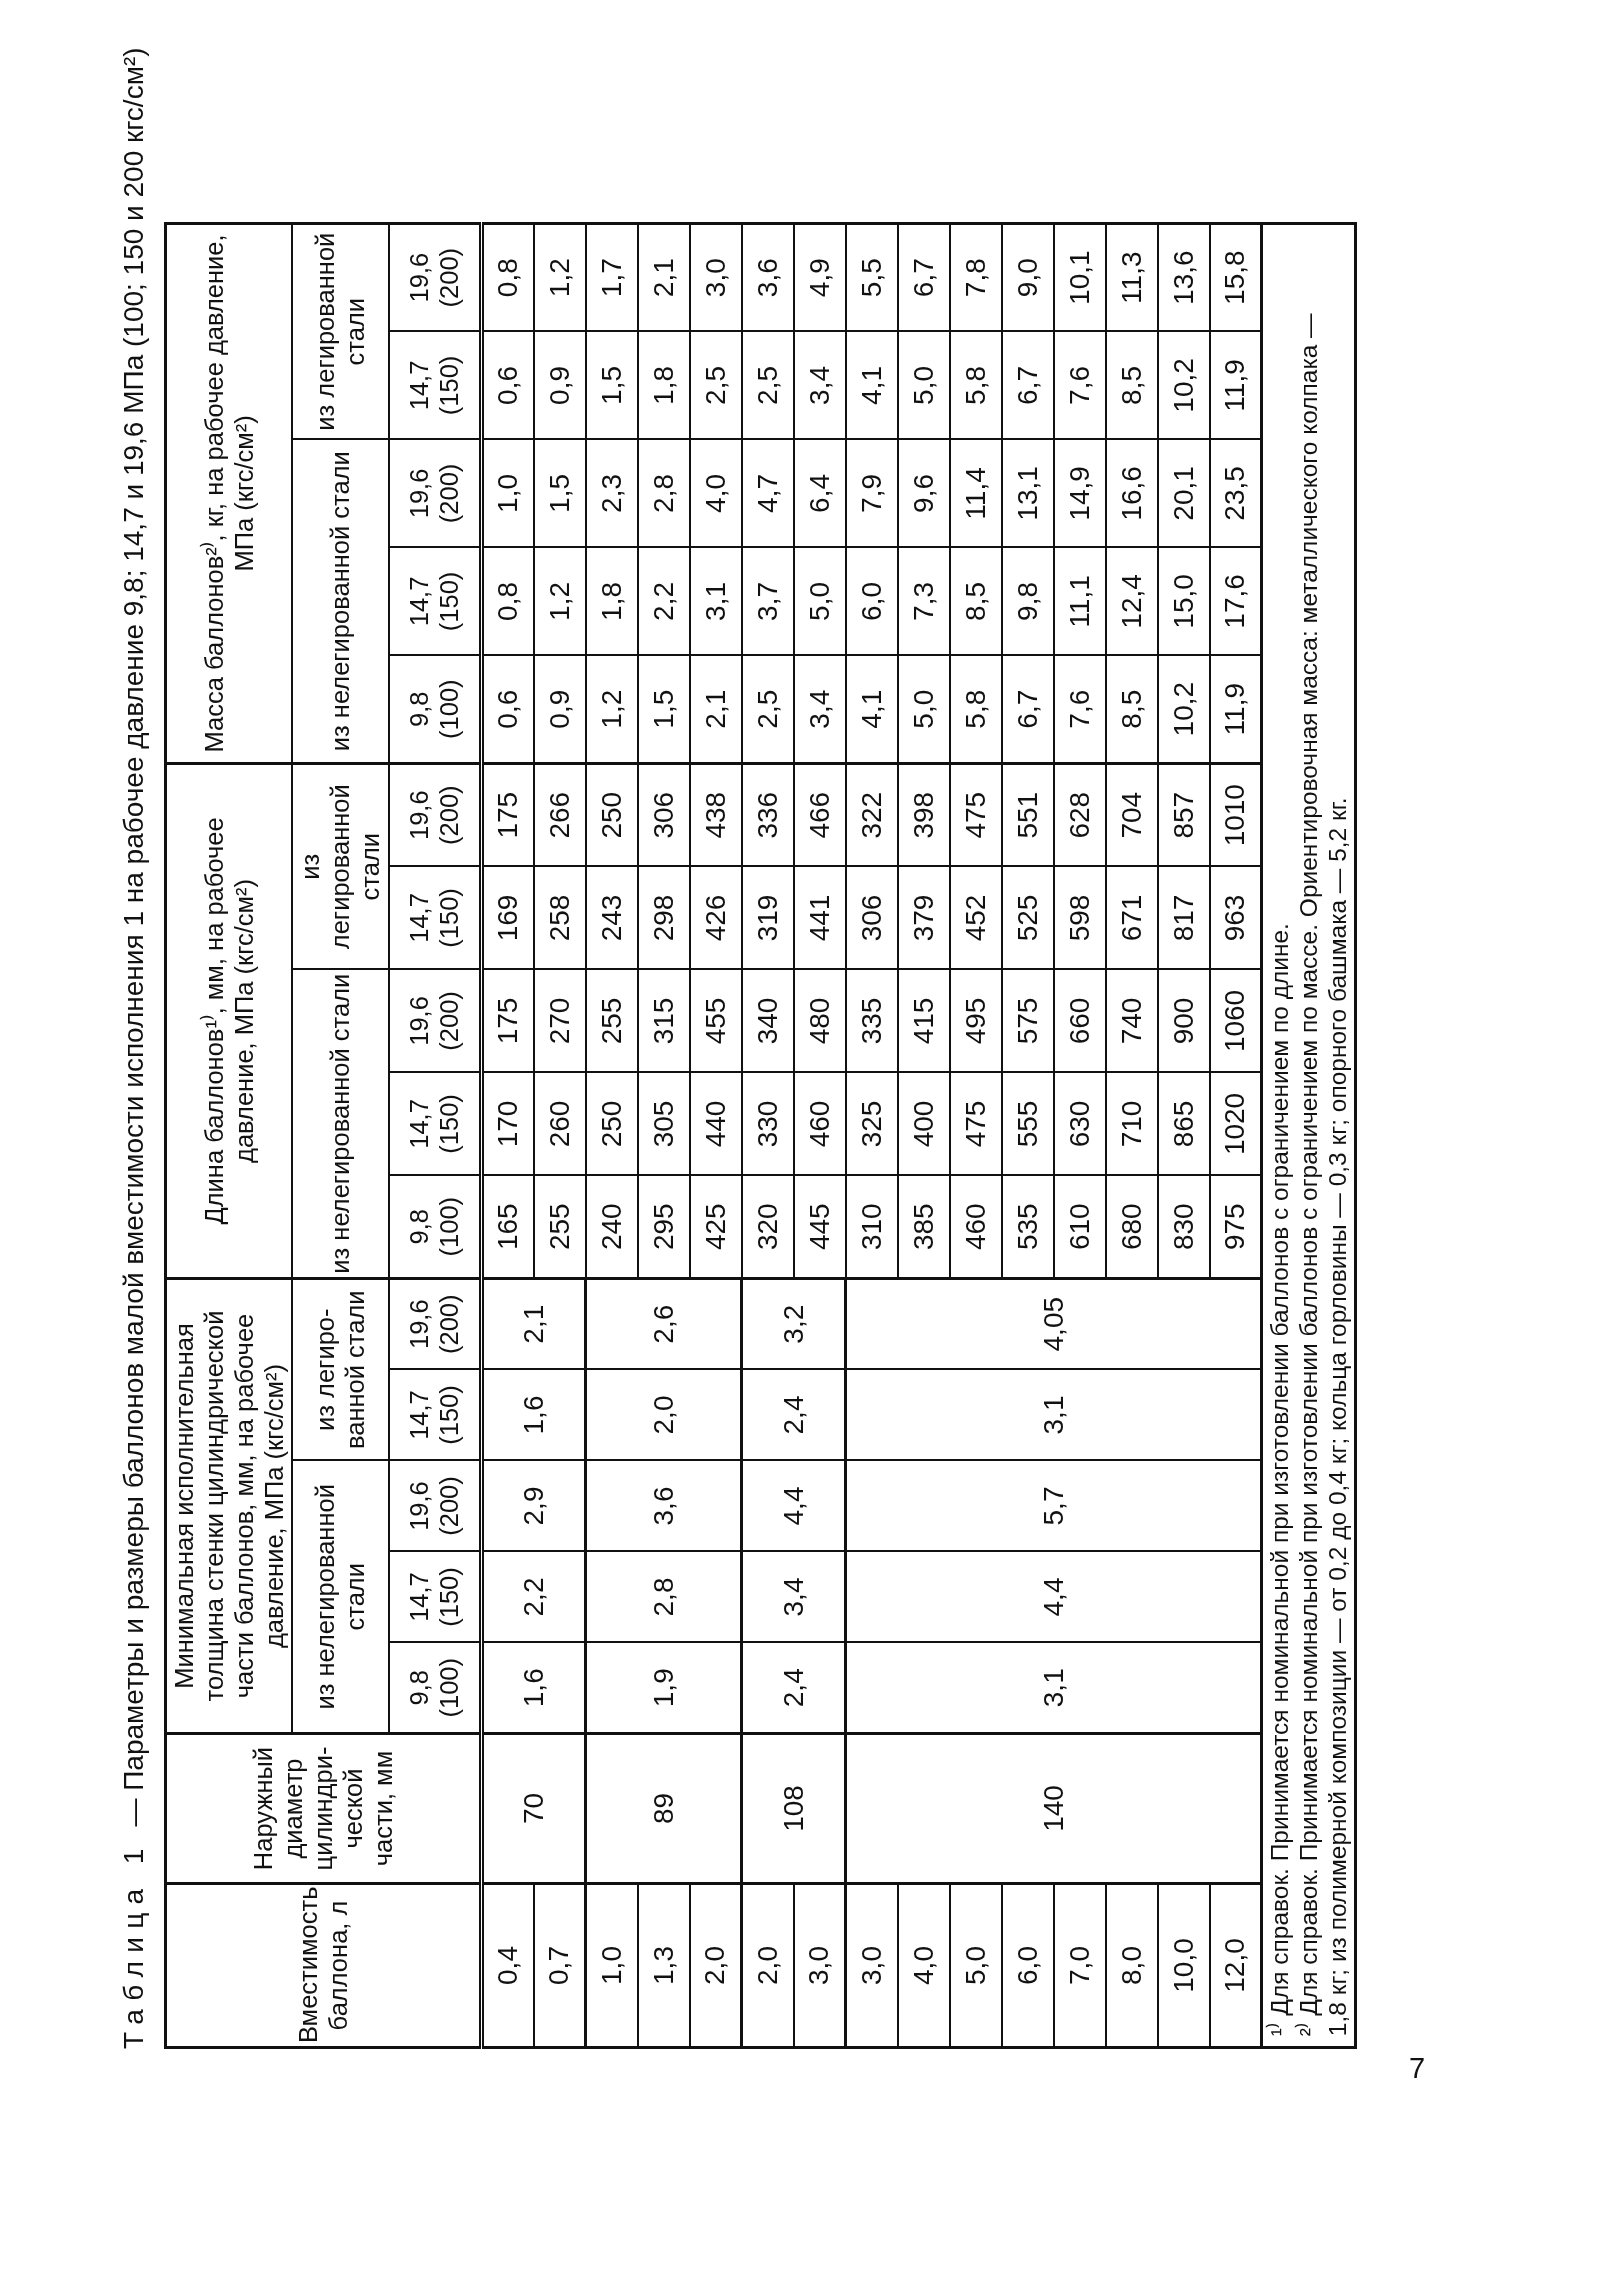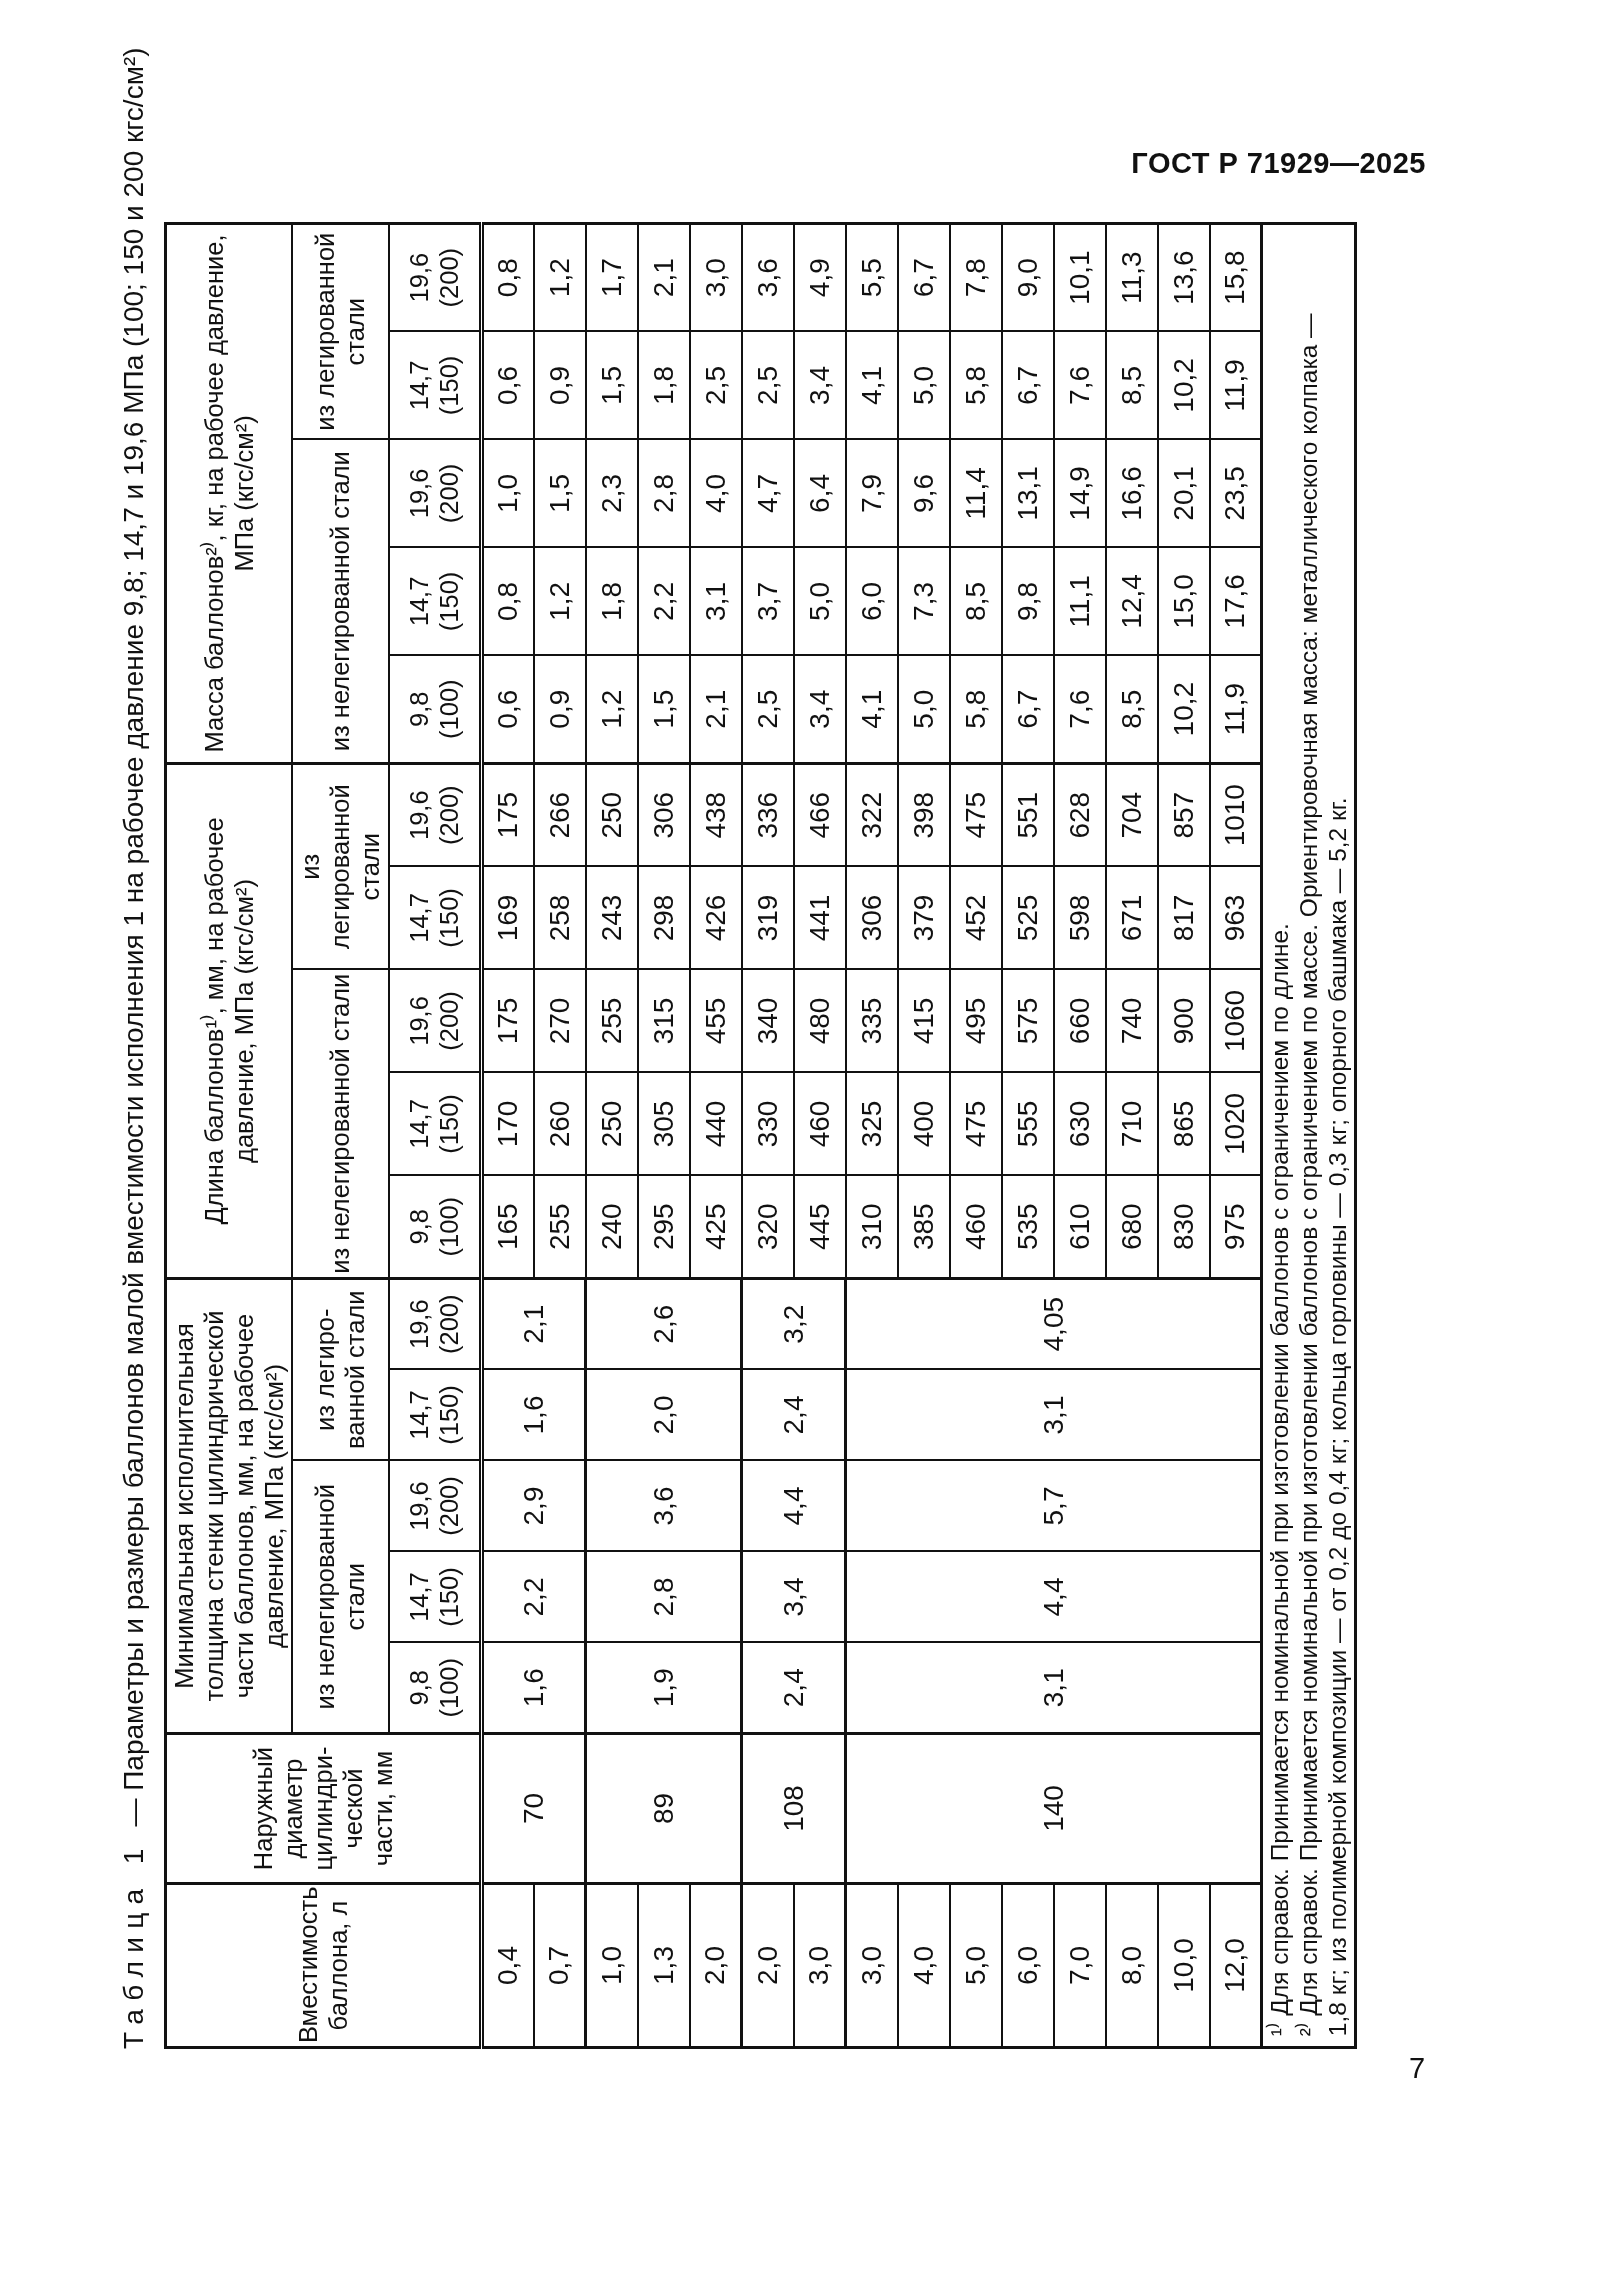--- a/index.html
+++ b/index.html
@@ -52,21 +52,20 @@
     text-align:left;vertical-align:middle;
     font-size:24.5px;line-height:29px;padding:2px 9.8px;
     border-top:3.9px solid #111;
   }
 </style>
 </head>
 <body>
 
 <div class="page">
 
-  <div class="doc-header">ГОСТ Р 71929—2025</div>
 
   <div class="rot">
     <div class="rot-title">
       <span class="tlabel">Таблица 1</span>
       <span>— Параметры и размеры баллонов малой вместимости исполнения 1 на рабочее давление 9,8; 14,7 и 19,6 МПа (100; 150 и 200 кгс/см²)</span>
     </div>
     <table class="gost" id="gost-table">
         <colgroup>
           <col style="width: 164px;">
           <col style="width: 150px;">

